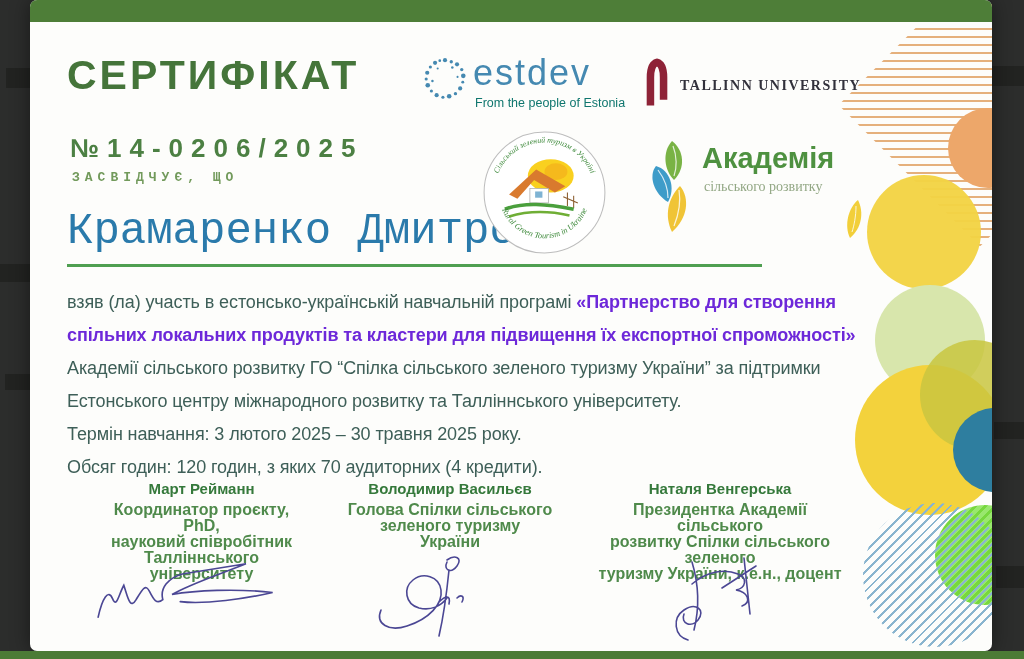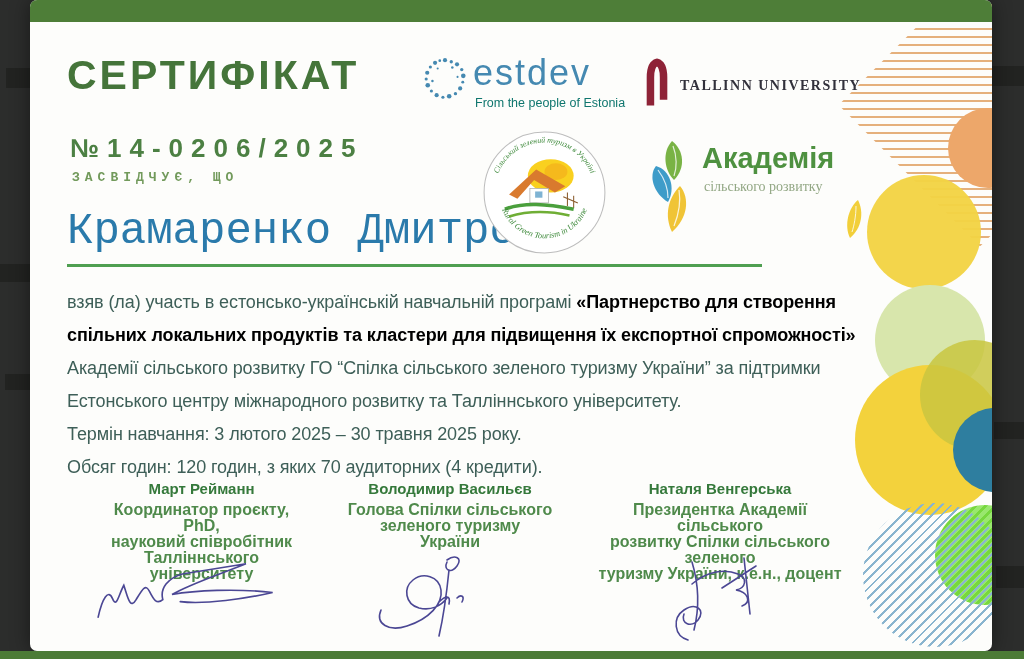--- a/index.html
+++ b/index.html
@@ -38,21 +38,21 @@
   .cert-number { position:absolute; left:40px; top:133px; font-size:26px; font-weight:700;
                  letter-spacing:8px; color:#4c8043; }
   .certifies { position:absolute; left:42px; top:170px; font-size:13px; font-weight:600;
                letter-spacing:5px; color:#729a5b;font-family:Liberation Mono, monospace; }
   .recipient { position:absolute; left:37px; top:206px; font-size:44px; color:#2a7aab;
                font-family:Liberation Mono, monospace; }
   .rule { position:absolute; left:37px; top:264px; width:695px; height:3px; background:#4f9f51; }
 
   .bodytext { position:absolute; left:37px; top:286px; width:832px; font-size:18px;
               line-height:33px; color:#3e5f58; letter-spacing:-0.1px; }
-  .bodytext b { color:#000000; font-weight:700;margin-top:20px; }
+  .bodytext b { color:#6d28d9; font-weight:700;margin-top:20px; }
 
   .sig-col { position:absolute; top:480px; text-align:center; }
   .sig-col .sig-name { font-size:15px; font-weight:800; color:#35793b; margin-bottom:5px; }
   .sig-col .sig-role { font-size:16px; font-weight:700; color:#4f8a4b; line-height:16px;
                        white-space:pre-line; }
   .col1 { left:64px; width:215px; }
   .col2 { left:300px; width:240px; }
   .col3 { left:560px; width:260px; }
   .ink { position:absolute; }
 

